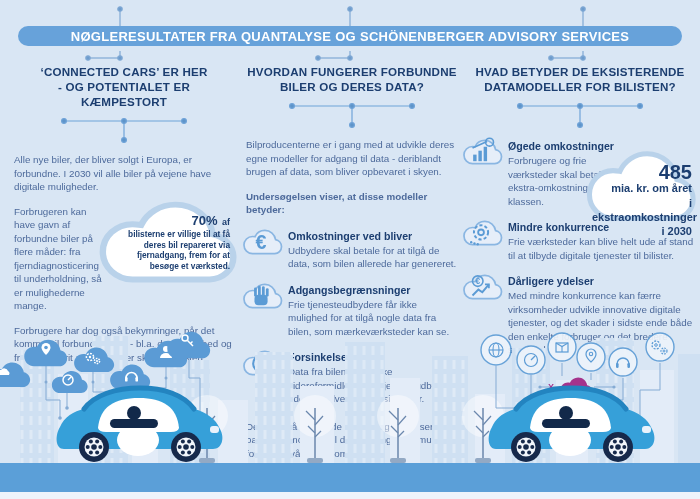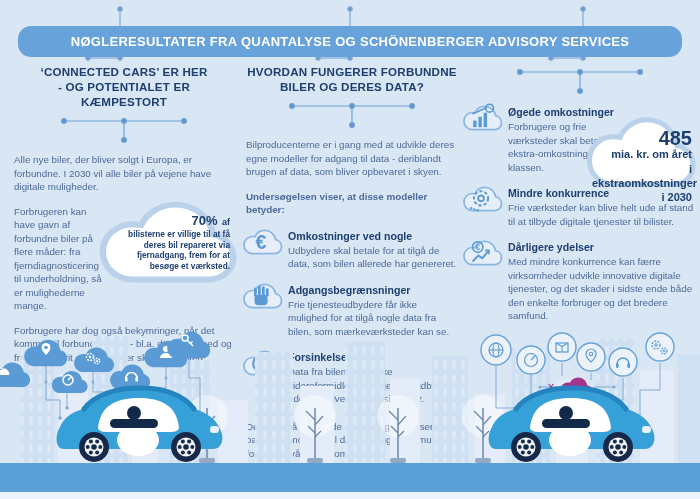--- a/index.html
+++ b/index.html
@@ -1,20 +1,20 @@
 <!DOCTYPE html>
 <html><head>
 <meta charset="utf-8">
 <style>
   html,body{margin:0;padding:0;}
   body{font-family:"Liberation Sans",sans-serif;}
   .page{position:relative;width:700px;height:499px;background:#d9e6f4;overflow:hidden;}
 
   
-  .banner{position:absolute;left:18px;top:26px;width:664px;height:31px;background:#67a2da;
+  .banner{position:absolute;left:18px;top:26px;width:664px;height:20px;background:#67a2da;
     border-radius:13px;display:flex;align-items:center;justify-content:center;
     color:#fff;font-weight:bold;font-size:13px;letter-spacing:.3px;white-space:nowrap;}
   .top-connectors{position:absolute;left:0;top:0;pointer-events:none;}
 
   
   .col{position:absolute;top:60px;}
   .col1{left:14px;width:220px;}
   .col2{left:246px;width:212px;}
   .col3{left:466px;width:228px;}
   .col h2{margin:4px 0 0;text-align:center;color:#1c3e70;font-size:11.6px;line-height:1.3;
@@ -179,21 +179,21 @@
     </svg>
     <p>Bilproducenterne er i gang med at udvikle deres egne modeller for adgang til data - deriblandt brugen af data, som bliver opbevaret i skyen.</p>
     <p class="lead">Undersøgelsen viser, at disse modeller betyder:</p>
 
     <div class="item">
       <svg class="ic" width="42" height="32" viewBox="0 0 32 24">
         <use href="#cloudPath" fill="#e6eef9" stroke="#8ab6e2" stroke-width="1.3"></use>
         <text x="14.5" y="17.5" font-size="15" font-weight="bold" fill="#5b9bd5" text-anchor="middle">€</text>
       </svg>
       <div>
-          <h3>Omkostninger ved nogle</h3>
+          <h3>Omkostninger ved bliver</h3>
         <p>Udbydere skal betale for at tilgå de data, som bilen allerede har genereret.</p>
         </div>
     </div>
 
     <div class="item">
       <svg class="ic" width="42" height="32" viewBox="0 0 32 24">
         <use href="#cloudPath" fill="#e6eef9" stroke="#8ab6e2" stroke-width="1.3"></use>
         <g fill="#5b9bd5">
           <rect x="9.5" y="11" width="10" height="8" rx="3"></rect>
           <rect x="9.2" y="5.5" width="2.1" height="7" rx="1"></rect>
@@ -218,20 +218,23 @@
       <div>
           <h3>Forsinkelser</h3>
         <p>Data fra bilen bliver ikke videreformidlet til frie tjenesteudbydere uden unødvendige forsinkelser.</p>
         </div>
     </div>
 
     <p style="margin-top:10px">Der er også voksende bekymring for, at server-baserede modeller til dataadgang giver mulighed for at overvåge virksomheder.</p>
   </section>
 
   <section class="col col3">
+    <h2>
+      <span>HVAD BETYDER DE EKSISTERENDE</span><br><span>DATAMODELLER FOR BILISTEN?</span>
+    </h2>
     <svg class="divider" width="132" height="32">
       <g stroke="#6fa3d8" stroke-width="1.2" fill="#5e94c9">
         <line x1="6" y1="8" x2="126" y2="8"></line>
           <line x1="66" y1="8" x2="66" y2="26"></line>
         <circle cx="6" cy="8" r="2.4"></circle>
           <circle cx="66" cy="8" r="2.4"></circle>
           <circle cx="126" cy="8" r="2.4"></circle>
           <circle cx="66" cy="27" r="2.4"></circle>
       </g>
     </svg>

